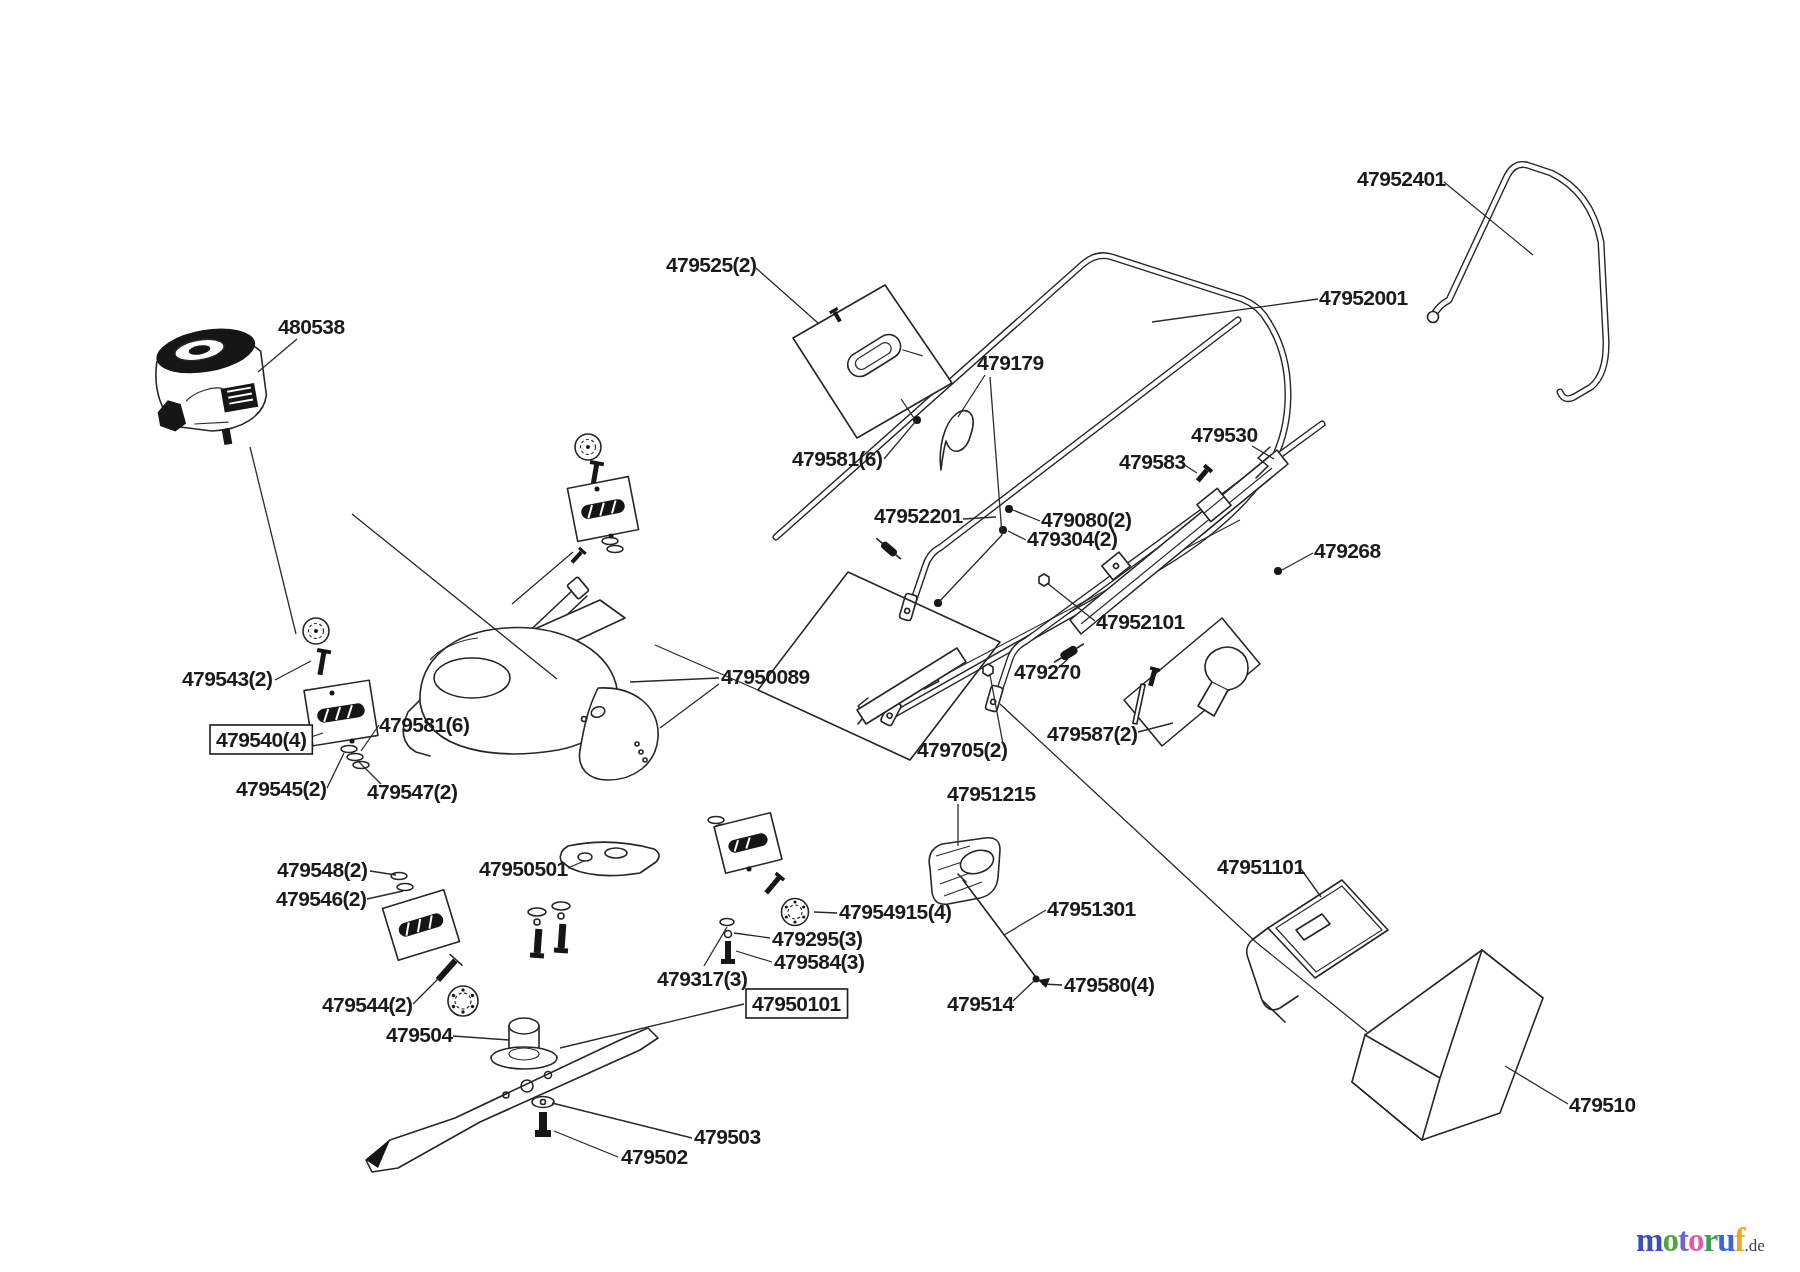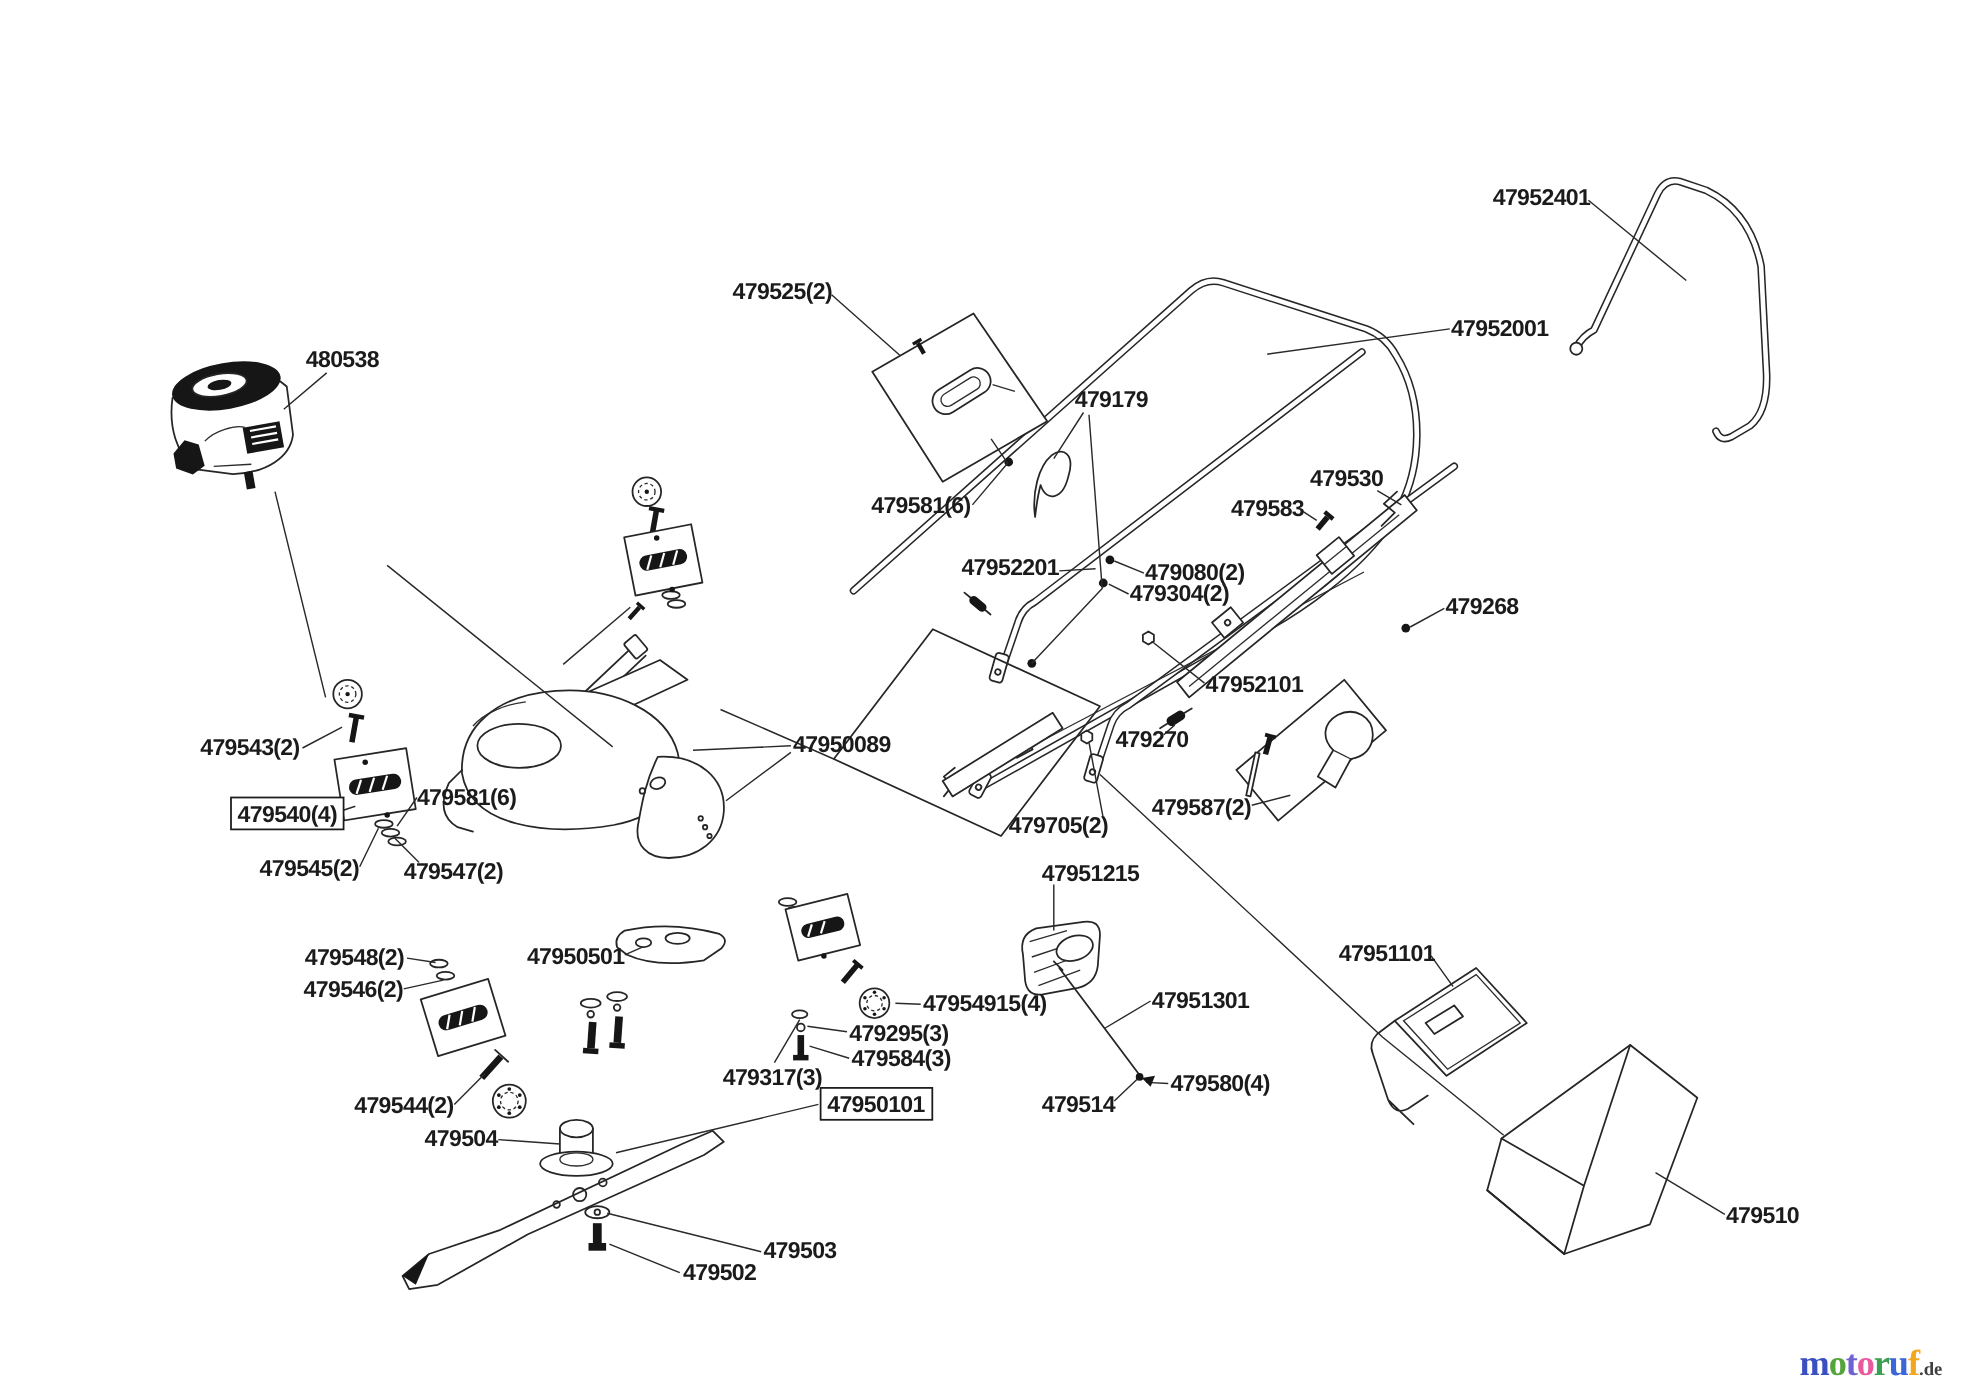--- a/index.html
+++ b/index.html
@@ -12,21 +12,21 @@
   .tube-o{stroke:#262626;fill:none;stroke-width:7;stroke-linecap:round;stroke-linejoin:round;}
   .tube-i{stroke:#ffffff;fill:none;stroke-width:4.2;stroke-linecap:round;stroke-linejoin:round;}
   .blk{fill:#161616;stroke:none;}
   .wht{fill:#ffffff;}
   .part-label{font-family:"Liberation Sans",sans-serif;font-weight:700;font-size:21px;
               letter-spacing:-0.6px;fill:#1b1b1b;}
   .label-box{fill:#ffffff;stroke:#1b1b1b;stroke-width:1.6;}
   #brand{position:absolute;left:1636px;top:1222px;width:190px;
          font-family:"Liberation Serif",serif;font-weight:700;font-size:33px;
          letter-spacing:-1px;white-space:nowrap;}
-  #brand .suffix{font-size:17px;font-weight:700;letter-spacing:0;text-align:right;}
+  #brand .suffix{font-size:17px;font-weight:400;letter-spacing:0;text-align:right;}
 </style>
 </head>
 <body>
 
 <div id="stage">
 <svg id="diagram-svg" width="1800" height="1272" viewBox="0 0 1800 1272">
 
   <g>
     <path class="tube-o" d="M776 537 L1083 264 Q1097 252 1112 257 L1242 299 Q1260 306 1269 323 C1294 363 1296 428 1265 474 C1238 514 1186 557 1113 591 L893 715"></path>
     <path class="tube-i" d="M776 537 L1083 264 Q1097 252 1112 257 L1242 299 Q1260 306 1269 323 C1294 363 1296 428 1265 474 C1238 514 1186 557 1113 591 L893 715"></path>

